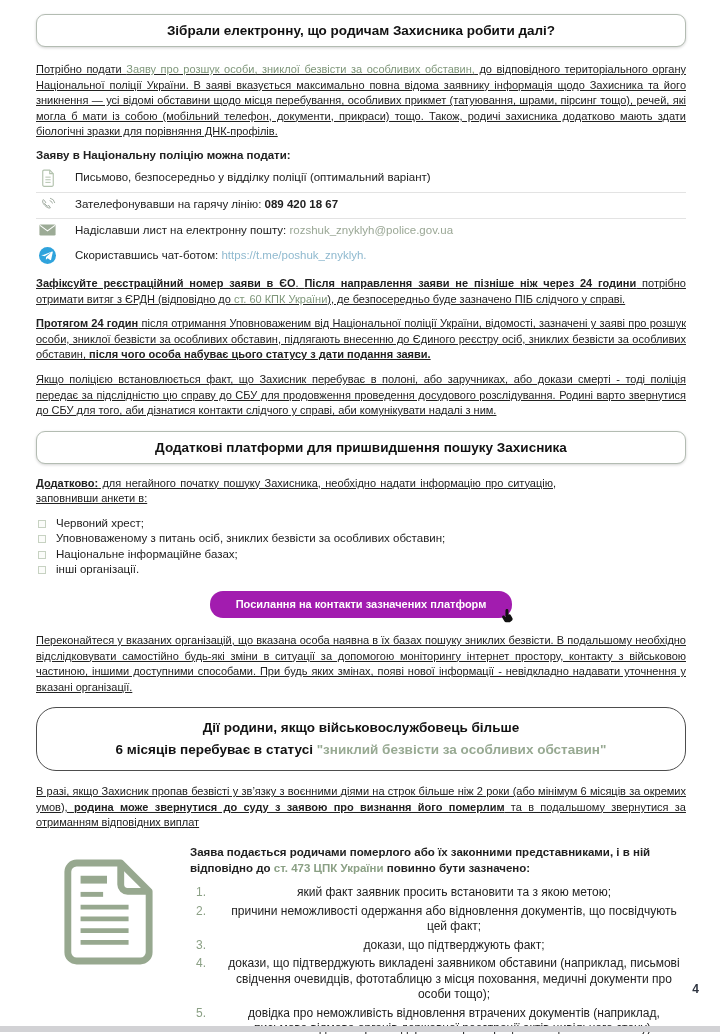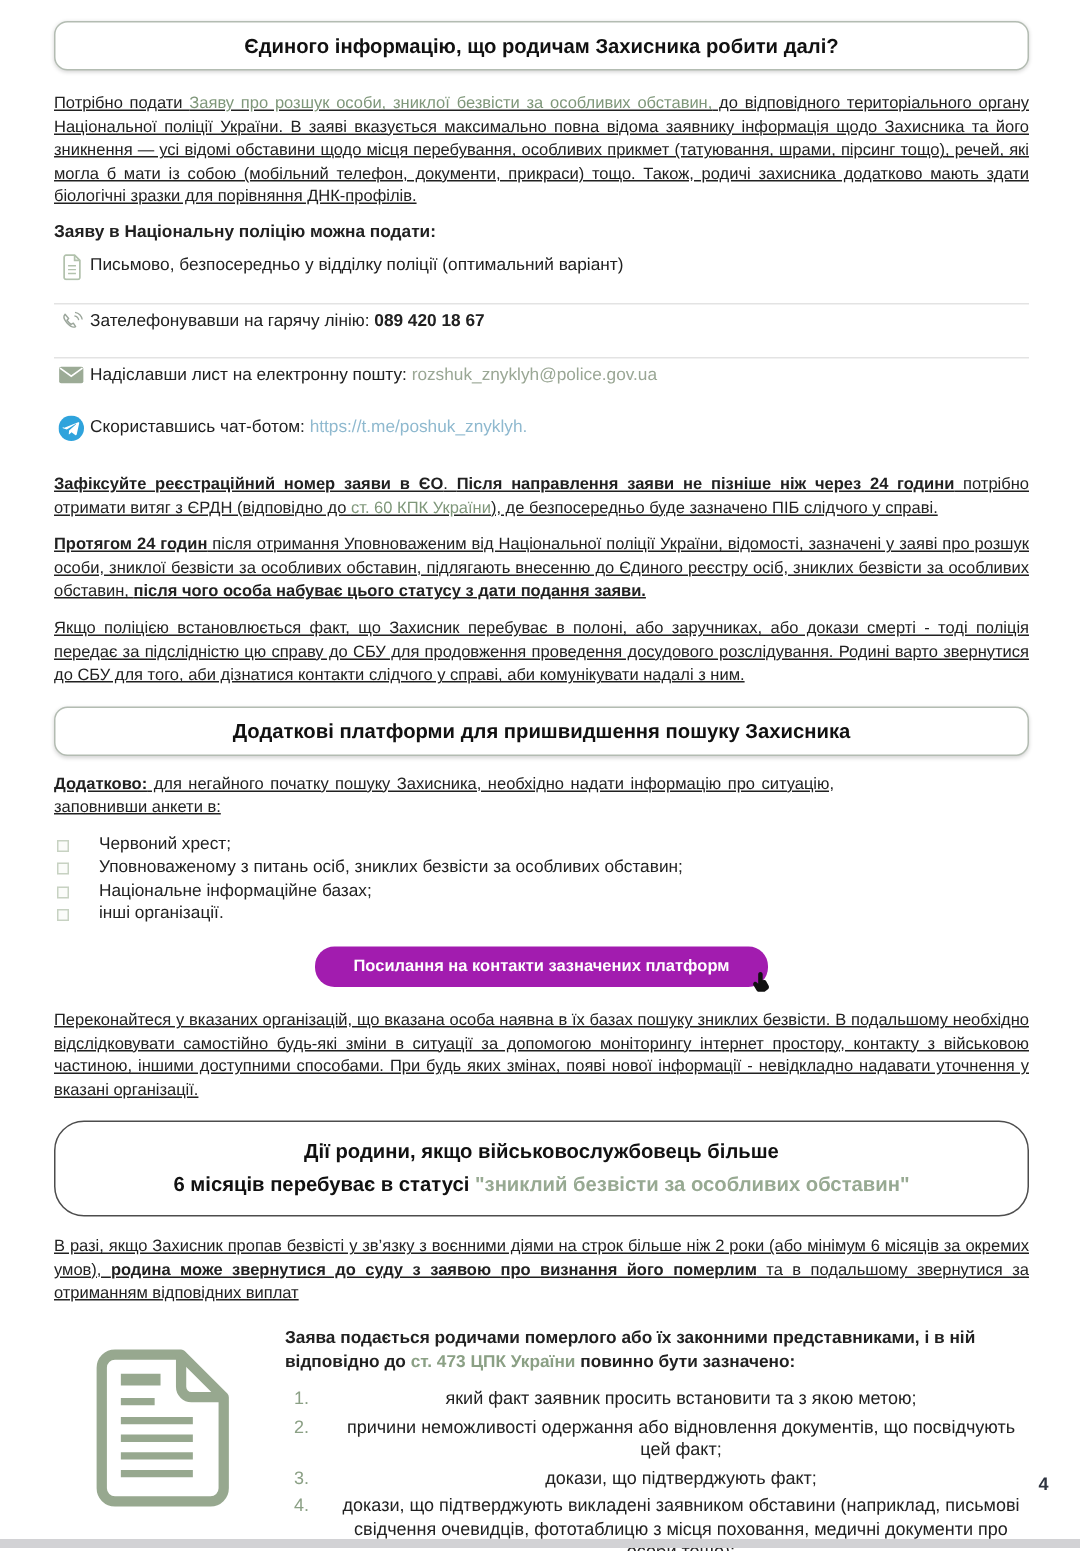--- a/index.html
+++ b/index.html
@@ -10,29 +10,29 @@
   .hbox {border:1px solid #b3bcb2; border-radius:9px; box-shadow:0 1px 3px rgba(0,0,0,.18);
          text-align:center; font-weight:bold; font-size:13.5px; padding:8px 10px;
          margin:0 0 15px 0; background:#fff; color:#111;}
 
   p.base {font-size:11px; line-height:15.6px; margin:0 0 9px 0; text-align:justify;text-decoration:underline;}
   .bold {font-weight:bold;}
   .green-link {color:#7f977a;}
   .bold-head {font-size:11.5px; font-weight:bold; margin:2px 0 4px 0;}
 
   .contacts {margin:0 0 7px 0;}
-  .contact {display:flex; align-items:center; gap:3px; padding:4px 0 15px 2px; font-size:11.5px; line-height:15px;}
+  .contact {display:flex; align-items:center; gap:18px; padding:4px 0 5px 2px; font-size:11.5px; line-height:15px;}
   .contact.sep {border-bottom:1px solid #e3e3e3;}
   .icon16 {width:19px; flex:0 0 19px; display:flex; justify-content:center; align-items:center;}
   .email-link {color:#9aa795;}
   .tg-link {color:#8fb9cf;}
 
   .platforms-intro {text-align:left; width:520px; margin-bottom:5px;}
   .check-list {margin:1px 0 6px 2px;}
-  .check-item {display:flex; align-items:flex-start; gap:20px; font-size:11.5px; line-height:15.5px;}
+  .check-item {display:flex; align-items:flex-start; gap:10px; font-size:11.5px; line-height:15.5px;}
   .check-box {width:6px; height:6px; border:1px solid #c7d2c2; background:#fbfcfa; margin-top:4px; flex:none;}
 
   .cta-wrap {display:flex; justify-content:center; margin:13px 0 15px 0;}
   .cta {position:relative; background:#a21caf; color:#ffffff; font-weight:bold; font-size:11px;
         padding:7px 26px 8px 26px; border-radius:13px; border:none; cursor:pointer;
         font-family:"Liberation Sans", sans-serif;}
   .cta .cursor {position:absolute; right:-3px; bottom:-8px;}
 
   .h3box {border:1.5px solid #4d4d4d; border-radius:20px; padding:9px 10px; text-align:center;
           font-weight:bold; font-size:13.5px; line-height:22px; margin:3px 0 13px 0; color:#111;}
@@ -51,21 +51,21 @@
   .page-num {position:absolute; right:21px; bottom:38px; font-size:12px; font-weight:bold; color:#2e3440;}
   .bottom-bar {position:absolute; left:0; right:0; bottom:2px; height:6px; background:#d2d2d5;}
 </style>
 </head>
 <body>
 
 <div class="sheet">
   <div class="content">
 
     <div class="hbox">
-      <span>Єдиного інформацію, що родичам Захисника робити далі?</span>
+      <span>Зібрали електронну, що родичам Захисника робити далі?</span>
     </div>
 
     <p class="base"><span>Потрібно подати </span><span class="green-link">Заяву про розшук особи, зниклої безвісти за особливих обставин,</span><span> до відповідного територіального органу Національної поліції України. В заяві вказується максимально повна відома заявнику інформація щодо Захисника та його зникнення — усі відомі обставини щодо місця перебування, особливих прикмет (татуювання, шрами, пірсинг тощо), речей, які могла б мати із собою (мобільний телефон, документи, прикраси) тощо. Також, родичі захисника додатково мають здати біологічні зразки для порівняння ДНК-профілів.</span></p>
 
     <p class="bold-head">Заяву в Національну поліцію можна подати:</p>
 
     <div class="contacts">
       <div class="contact sep">
         <span class="icon16">
           <svg viewBox="0 0 16 20" width="14" height="18">

